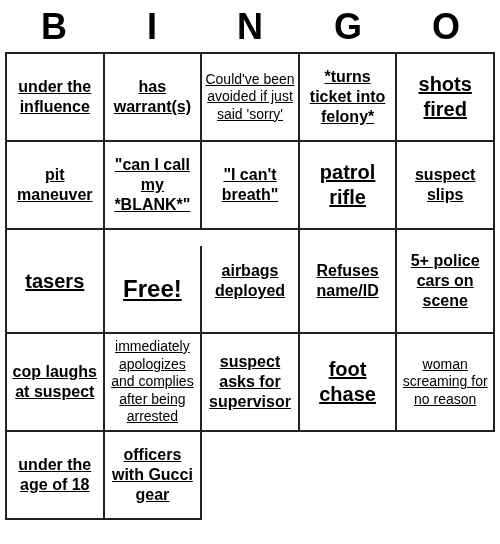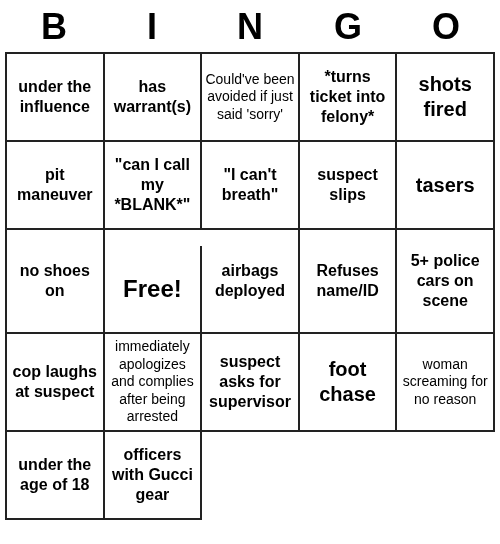--- a/index.html
+++ b/index.html
@@ -24,20 +24,21 @@
       font-weight: bold;
       width: 88px;
       text-align: center;
     }
     .bingo-grid {
       display: grid;
       grid-template-columns: repeat(5, 1fr);
       width: 490px;
       border-left: 2px solid #222;
       border-top: 2px solid #222;
+      text-decoration: underline;
     }
     .bingo-cell {
       border-right: 2px solid #222;
       border-bottom: 2px solid #222;
       display: flex;
       align-items: center;
       justify-content: center;
       text-align: center;
       padding: 4px 3px;
       min-height: 88px;
@@ -91,28 +92,28 @@
     </div>
     <div class="bingo-cell medium-text">
       <span>pit maneuver</span>
     </div>
     <div class="bingo-cell medium-text">
       <span>"can I call my *BLANK*"</span>
     </div>
     <div class="bingo-cell medium-text">
       <span>"I can't breath"</span>
     </div>
+    <div class="bingo-cell large-text">
+      <span>patrol rifle</span>
+    </div>
     <div class="bingo-cell medium-text">
       <span>suspect slips</span>
     </div>
     <div class="bingo-cell large-text">
       <span>tasers</span>
-    </div>
-    <div class="bingo-cell medium-text">
-      <span>no shoes on</span>
     </div>
     <div class="bingo-cell free">
       <span>Free!</span>
     </div>
     <div class="bingo-cell medium-text">
       <span>airbags deployed</span>
     </div>
     <div class="bingo-cell medium-text">
       <span>Refuses name/ID</span>
     </div>

